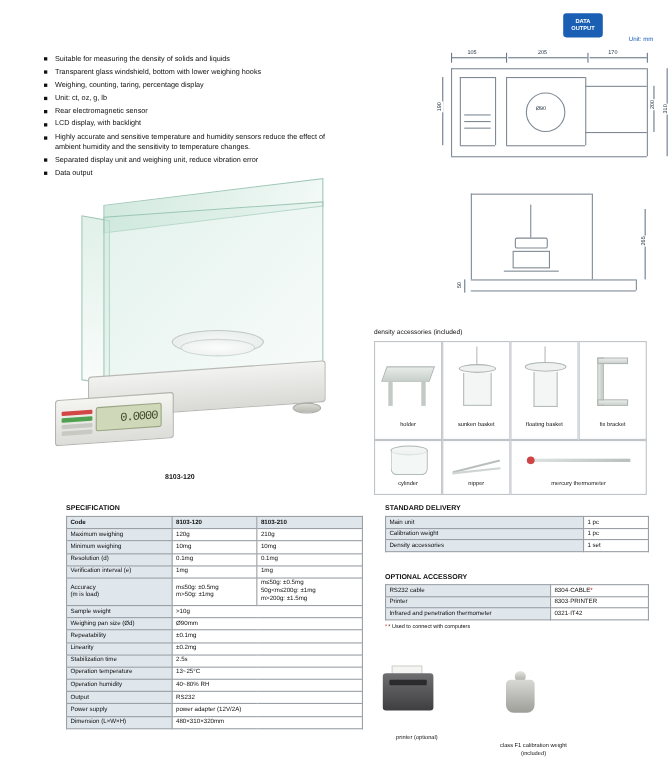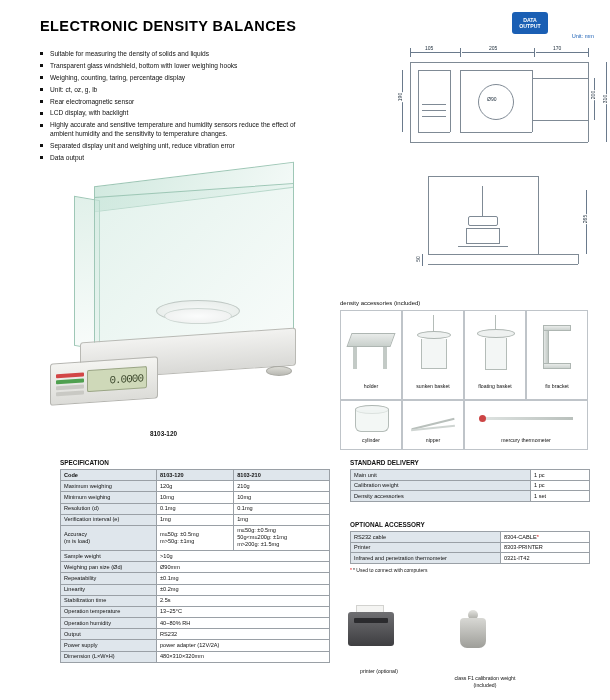--- a/index.html
+++ b/index.html
@@ -200,21 +200,20 @@
   }
   .bcap { position:absolute; font-size:5.2px; text-align:center; line-height:1.3; }
 
   .thin-line { position:absolute; background:#7f8a95; }
 </style>
 </head>
 <body>
 
 <div class="page">
 
-  <div class="title">ELECTRONIC DENSITY BALANCES</div>
 
   <div class="data-output">
     <span>DATA</span>
     <span>OUTPUT</span>
   </div>
   <div class="unit-mm">Unit: mm</div>
 
   <div class="features">
     <ul>
       <li>Suitable for measuring the density of solids and liquids</li>

